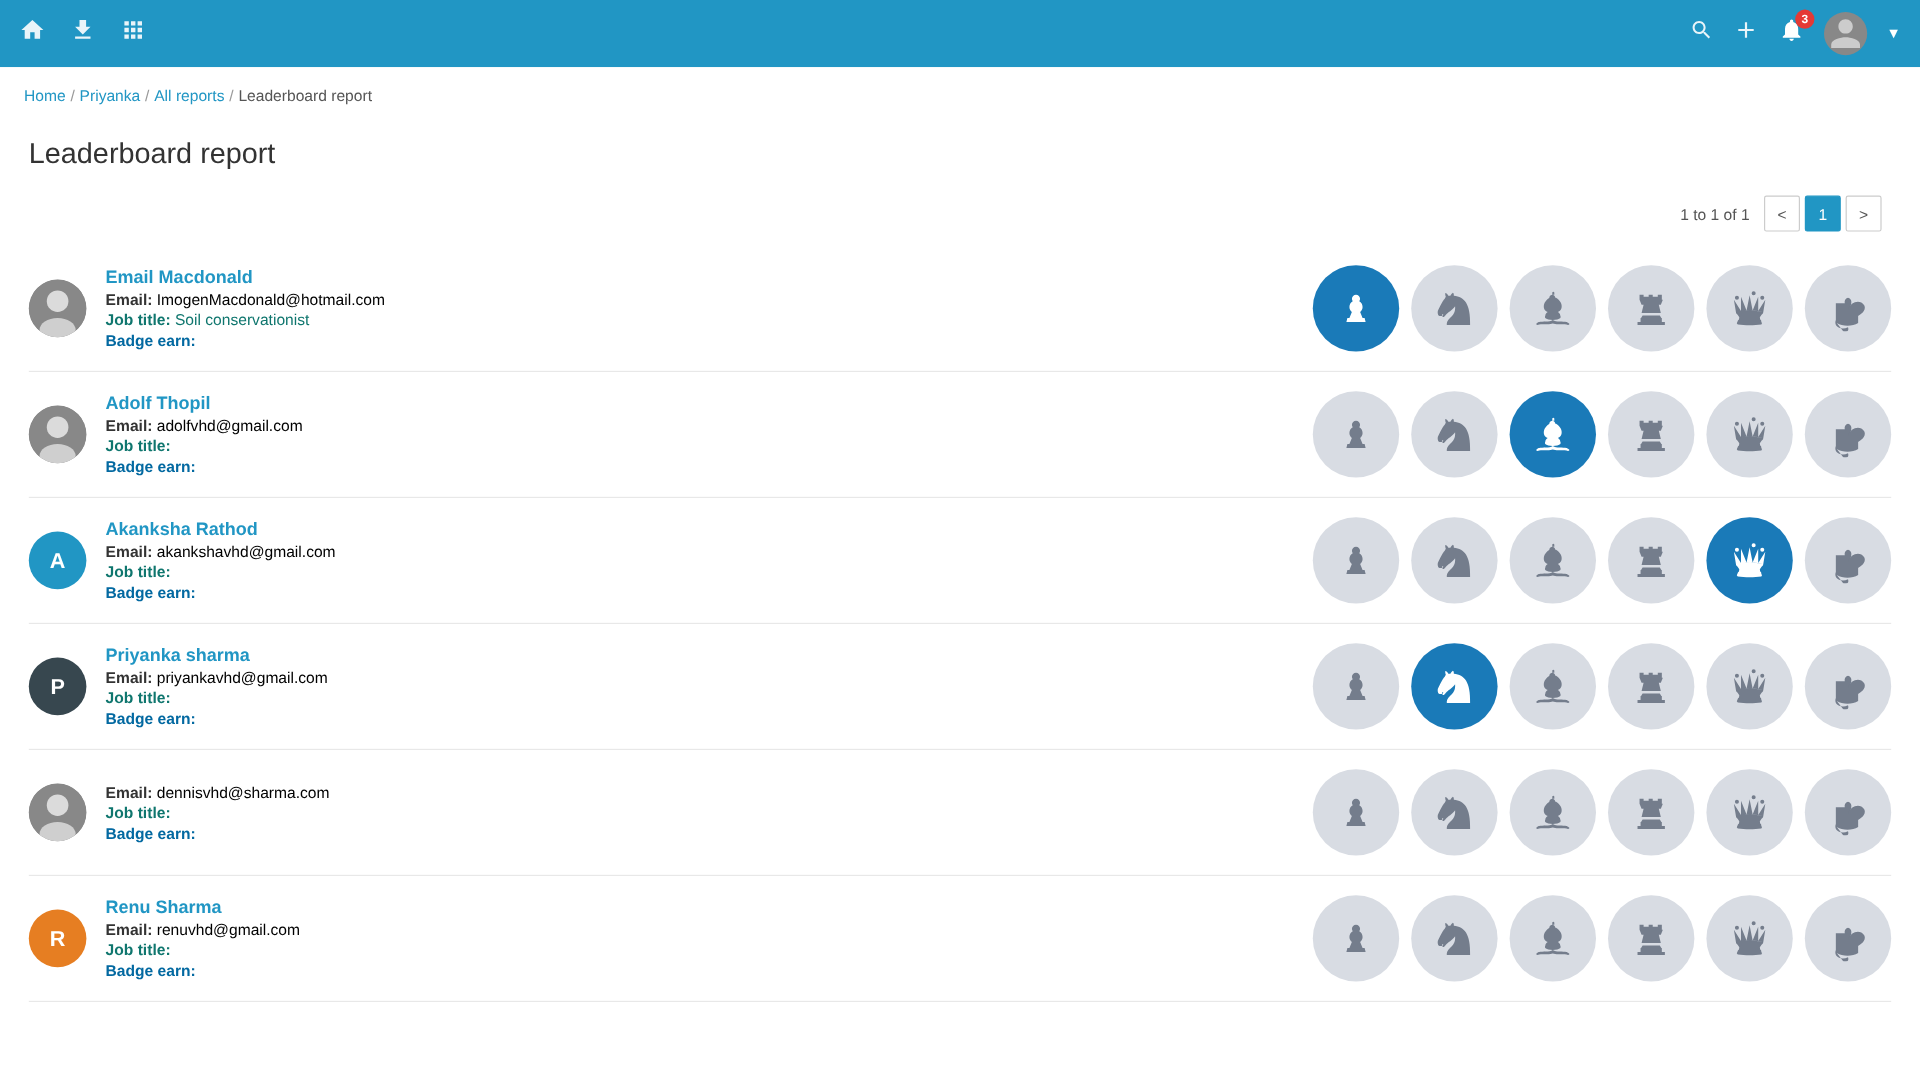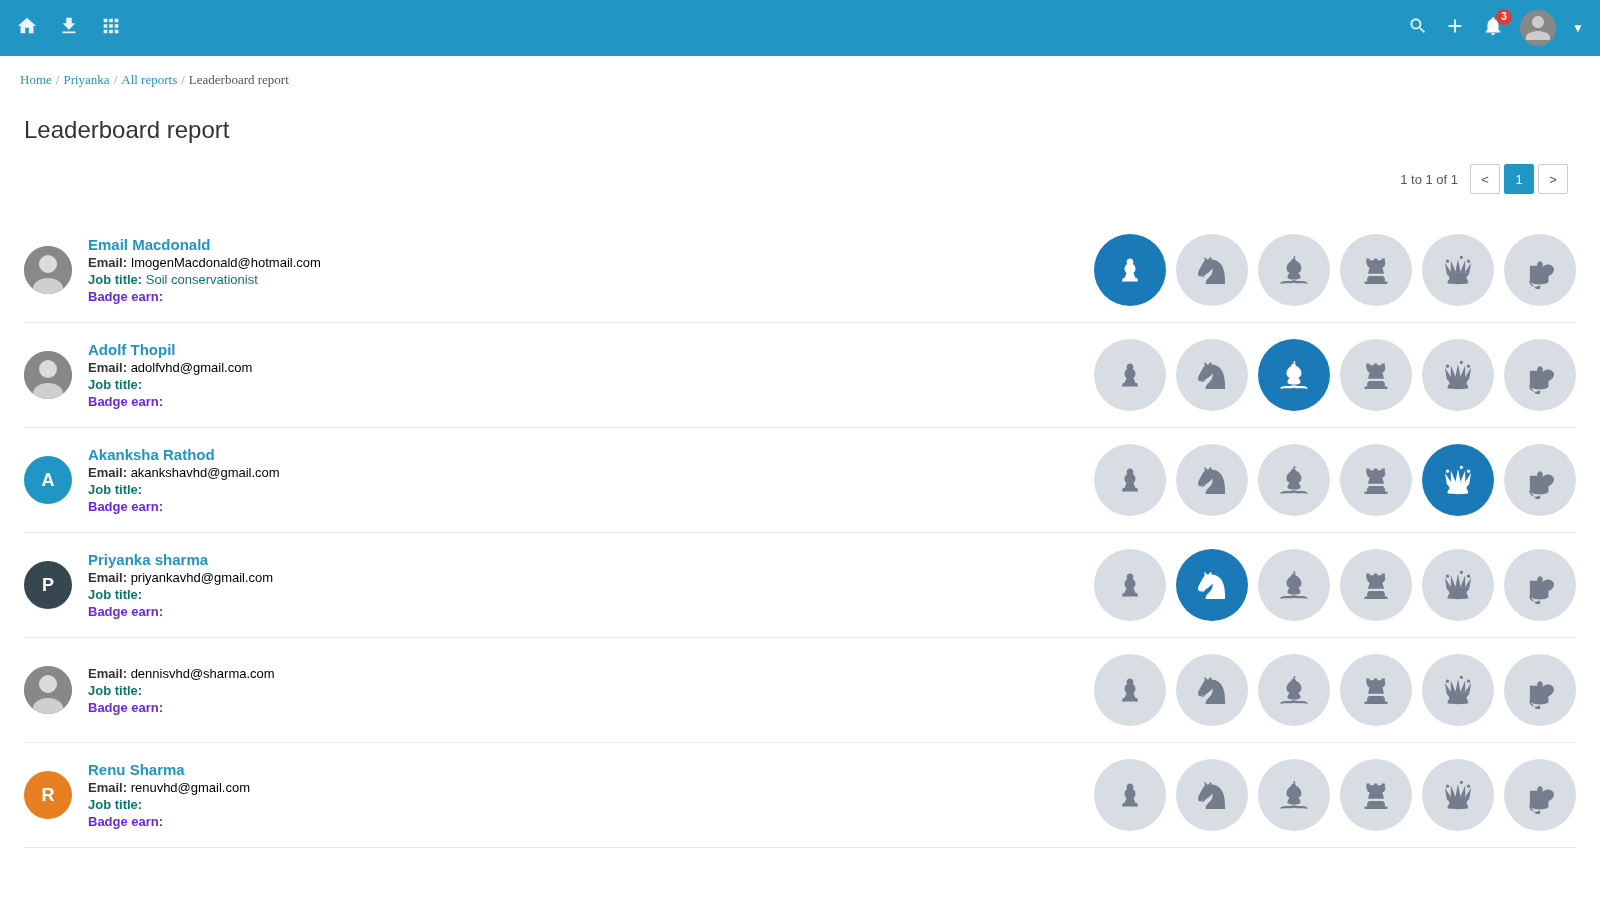--- a/index.html
+++ b/index.html
@@ -66,21 +66,20 @@
     }
 
     
     .breadcrumb {
       padding: 16px 20px 8px 20px;
       font-size: 13px;
       display: flex;
       align-items: flex-start;
       gap: 4px;
       background: white;
-      font-family: Liberation Serif, serif;
     }
     .breadcrumb a {
       color: #2196c4;
       text-decoration: none;
       cursor: pointer;
     }
     .breadcrumb-sep { color: #999; }
     .breadcrumb-current { color: #555; }
 
     
@@ -96,21 +95,21 @@
       color: #333;
       margin-bottom: 20px;
     }
 
     
     .pagination-bar {
       display: flex;
       justify-content: flex-end;
       align-items: center;
       gap: 4px;
-      margin-bottom: 24px;
+      margin-bottom: 12px;
       padding-right: 8px;
     }
     .pagination-info {
       font-size: 13px;
       color: #555;
       margin-right: 8px;
     }
     .pagination-btn {
       width: 30px;
       height: 30px;
@@ -170,21 +169,21 @@
       color: #000000;
       text-decoration: none;
     }
     .user-job {
       font-size: 13px;
       color: #0f766e;
       margin-bottom: 2px;
     }
     .user-badge-earn {
       font-size: 13px;
-      color: #6d28d9;
+      color: #0369a1;
       font-weight: bold;
     }
 
     
     .badges-row {
       display: flex;
       gap: 10px;
       align-items: center;
     }
     .chess-badge {

